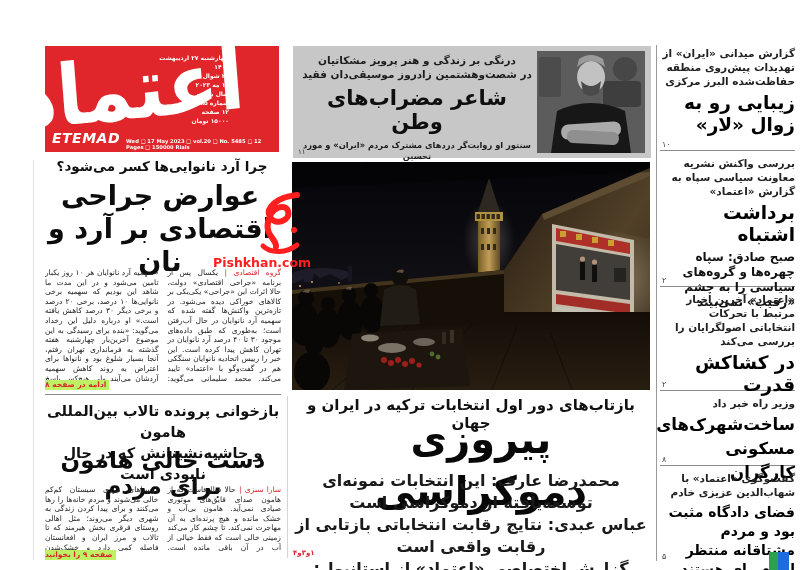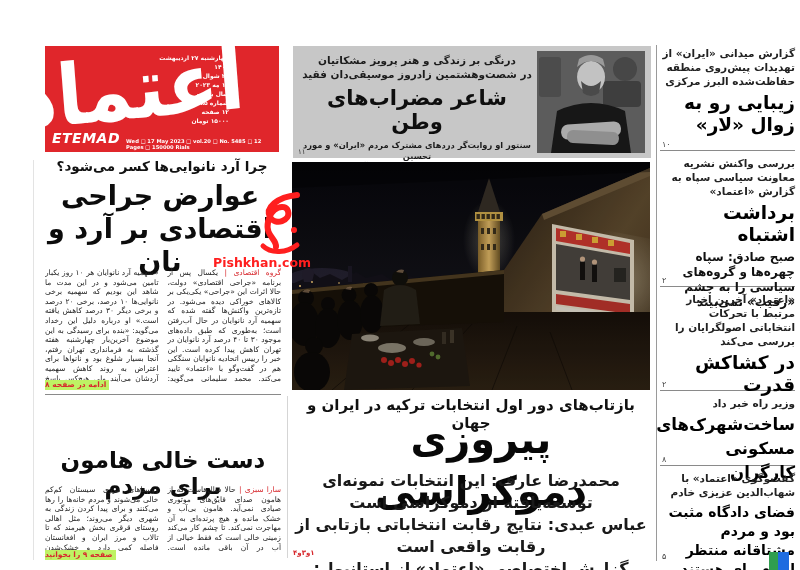--- a/index.html
+++ b/index.html
@@ -88,20 +88,24 @@
 
   <div class="abs flour-kicker">چرا آرد نانوایی‌ها کسر می‌شود؟</div>
   <div class="abs flour-headline">عوارض جراحی اقتصادی بر آرد و نان</div>
   <div class="abs body-text flour-body">
     <span class="lead-label">گروه اقتصادی |</span>
     <span>یکسال پس از برنامه «جراحی اقتصادی» دولت، حالا اثرات این «جراحی» یکی‌یکی بر کالاهای خوراکی دیده می‌شود. در تازه‌ترین واکنش‌ها گفته شده که سهمیه آرد نانوایان در حال آب‌رفتن است؛ به‌طوری که طبق داده‌های موجود ۳۰ تا ۴۰ درصد آرد نانوایان در تهران کاهش پیدا کرده است. این خبر را رییس اتحادیه نانوایان سنگکی هم در گفت‌وگو با «اعتماد» تایید می‌کند. محمد سلیمانی می‌گوید: «سهمیه آرد نانوایان هر ۱۰ روز یکبار تامین می‌شود و در این مدت ما شاهد این بودیم که سهمیه برخی نانوایی‌ها ۱۰ درصد، برخی ۲۰ درصد و برخی دیگر ۳۰ درصد کاهش یافته است.» او درباره دلیل این رخداد می‌گوید: «بنده برای رسیدگی به این موضوع آخرین‌بار چهارشنبه هفته گذشته به فرمانداری تهران رفتم، آنجا بسیار شلوغ بود و نانواها برای اعتراض به روند کاهش سهمیه آردشان می‌آیند ولی هیچ‌کس پاسخ روشنی به‌شان نمی‌دهد.» داستان کاهش آرد نانوایی‌ها چیست؟ رییس اتحادیه نان سنگک این موضوع را در گفت‌وگو با «اعتماد» تشریح می‌کند: هر ۱۰ روز یکبار آرد نانوایی‌ها شارژ می‌شود اما تقریبا از چهار ماه قبل تاکنون سهمیه آرد همه نانوایی‌ها نه صرفا نانوایان سنگک کسر می‌شود.</span>
     <span class="more-link">ادامه در صفحه ۸</span>
   </div>
   <div class="abs left-rule"></div>
 
+  <div class="abs hamoun-kicker">
+    <div>بازخوانی پرونده تالاب بین‌المللی هامون</div>
+    <div>و حاشیه‌نشینانش که در حال نابودی است</div>
+  </div>
   <div class="abs hamoun-headline">دست خالی هامون برای مردم</div>
   <div class="abs body-text hamoun-body">
     <span class="lead-label">سارا سبزی |</span>
     <span>حالا سال‌هاست که از هامون صدای قایق‌های موتوری صیادی نمی‌آید. هامون بی‌آب و خشک مانده و هیچ پرنده‌ای به آن مهاجرت نمی‌کند. تا چشم کار می‌کند زمینی خالی است که فقط خیالی از آب در آن باقی مانده است. روستاهای مرزی سیستان کم‌کم خالی می‌شوند و مردم خانه‌ها را رها می‌کنند و برای پیدا کردن زندگی به شهری دیگر می‌روند؛ مثل اهالی روستای قرقری بخش هیرمند که تا تالاب و مرز ایران و افغانستان فاصله کمی دارد و خشک‌شدن هامون کم‌کم آن را به روستایی خالی از مردم تبدیل می‌کند. روستا در روزهای پرآبی ۱۳۰ خانوار داشت اما حالا فقط ۴۰ خانواده مانده‌اند و باقی کوچ کرده‌اند. آنهایی که مانده‌اند فقط می‌توانند چند دام کوچک نگه دارند، چون آبی برای نگهداری‌شان باقی نمانده است.</span>
     <span class="more-link">صفحه ۹ را بخوانید</span>
   </div>
 
   <svg class="abs stamp" viewBox="0 0 46 66" aria-hidden="true">
     <g fill="none" stroke="#ff1f1f" stroke-linecap="round">
       <path d="M40 5 C20 7 8 18 13 27 C18 36 34 31 31 21 C28 13 14 17 11 32" stroke-width="6"></path>

